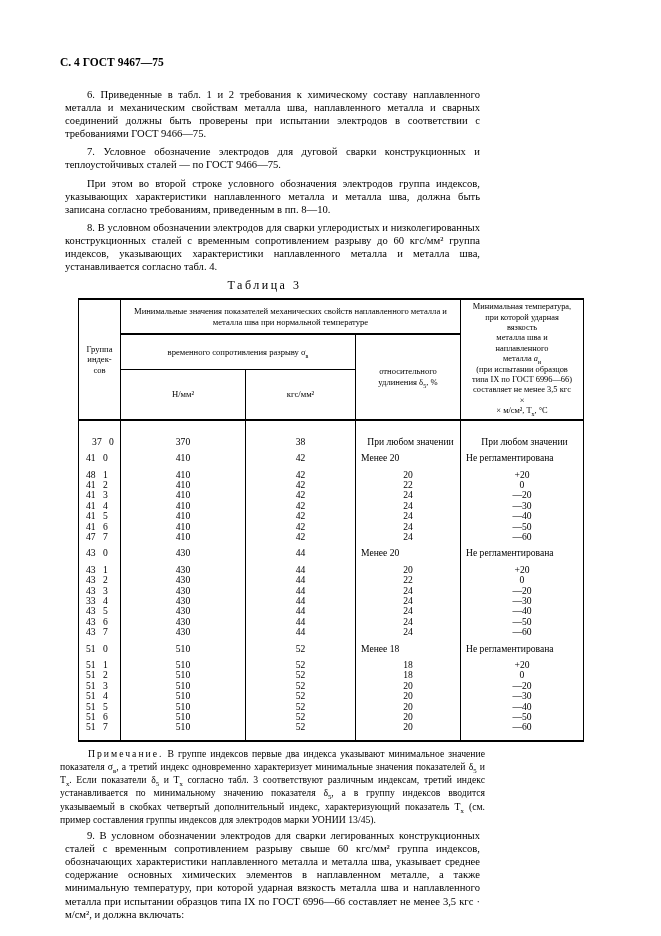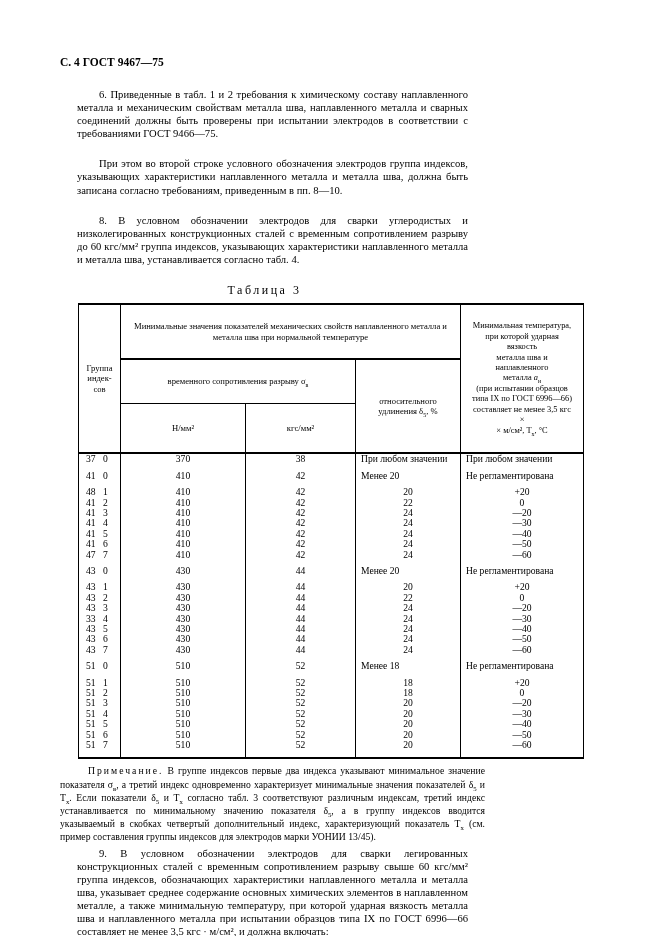--- a/index.html
+++ b/index.html
@@ -6,71 +6,72 @@
   body {
     width:661px; height:936px; overflow:hidden;
     font-family:"Liberation Serif", serif; color:#000;
   }
   .page {
     box-sizing:border-box; width:546px; height:936px;
     padding:56px 61px 0 60px; background:#fff; position:relative;
   }
   .doc-header { font-weight:bold; font-size:11.5px; margin:0 0 20px 0; }
   p.body-par {
-    margin:17px; font-size:10.6px; line-height:13.1px;
+    margin:5px; font-size:10.6px; line-height:13.1px;
     text-align:justify; text-indent:22px;
   }
   .table-label {
     margin:2px 16px 5px 0; text-align:center;
     font-size:12px; letter-spacing:2.5px;
   }
   sub { font-size:0.7em; line-height:0; }
   table.gost {
     border-collapse:collapse; margin-left:18px; width:505px;
     border-left:1px solid #000; border-right:1px solid #000;
     border-top:2px solid #000; border-bottom:2px solid #000;
     table-layout:fixed;
   }
   thead { border-bottom:2px solid #000; }
   th {
     border:1px solid #000; font-weight:normal; font-size:8.6px;
     line-height:10.6px; text-align:center; vertical-align:middle;
-    padding:16px 3px; box-sizing:border-box;
+    padding:2px 3px; box-sizing:border-box;
   }
   tr.hrow-a { height:35px; }
   tr.hrow-b { height:27px; }
   tr.hrow-c { height:50px; }
   th.h-mech { border-bottom:2px solid #000; }
   th.h-temp { font-size:8.4px; padding:2px 11px; line-height:10.4px; }
   tbody td {
     border-left:1px solid #000; border-right:1px solid #000;
     border-top:none; border-bottom:none;
     padding:0; font-size:9.6px; line-height:10.4px; vertical-align:bottom;
   }
   td.c-group { text-align:left; padding-left:7px; word-spacing:5px; }
   td.c-num   { text-align:center; }
   td.c-text  { text-align:left; padding-left:5px; }
   tbody tr.group-start td { padding-top:6px; }
-  tbody tr:first-child td { padding-top:0; }
+  tbody tr:first-child td { padding-top:16px;text-align:center; }
   tbody tr:last-child td  { padding-bottom:7px; }
   p.note {
     margin:5px 0 0 0; font-size:9.7px; line-height:13.2px;
     text-align:justify; text-indent:28px;
   }
   .note-label { letter-spacing:2px;margin-top:17px; }
   p.par-9 { margin-top:3px; }
 </style>
 </head>
 <body>
 
 <div class="page">
 
   <p class="doc-header">С. 4 ГОСТ 9467—75</p>
 
   <p class="body-par">6. Приведенные в табл. 1 и 2 требования к химическому составу наплавленного металла и механическим свойствам металла шва, наплавленного металла и сварных соединений должны быть проверены при испытании электродов в соответствии с требованиями ГОСТ 9466—75.</p>
+  <p class="body-par">7. Условное обозначение электродов для дуговой сварки конструкционных и теплоустойчивых сталей — по ГОСТ 9466—75.</p>
   <p class="body-par">При этом во второй строке условного обозначения электродов группа индексов, указывающих характеристики наплавленного металла и металла шва, должна быть записана согласно требованиям, приведенным в пп. 8—10.</p>
   <p class="body-par">8. В условном обозначении электродов для сварки углеродистых и низколегированных конструкционных сталей с временным сопротивлением разрыву до 60 кгс/мм² группа индексов, указывающих характеристики наплавленного металла и металла шва, устанавливается согласно табл. 4.</p>
 
   <div class="table-label">Таблица 3</div>
 
   <table class="gost">
     <colgroup>
       <col style="width:42px">
         <col style="width:125px">
         <col style="width:110px">

